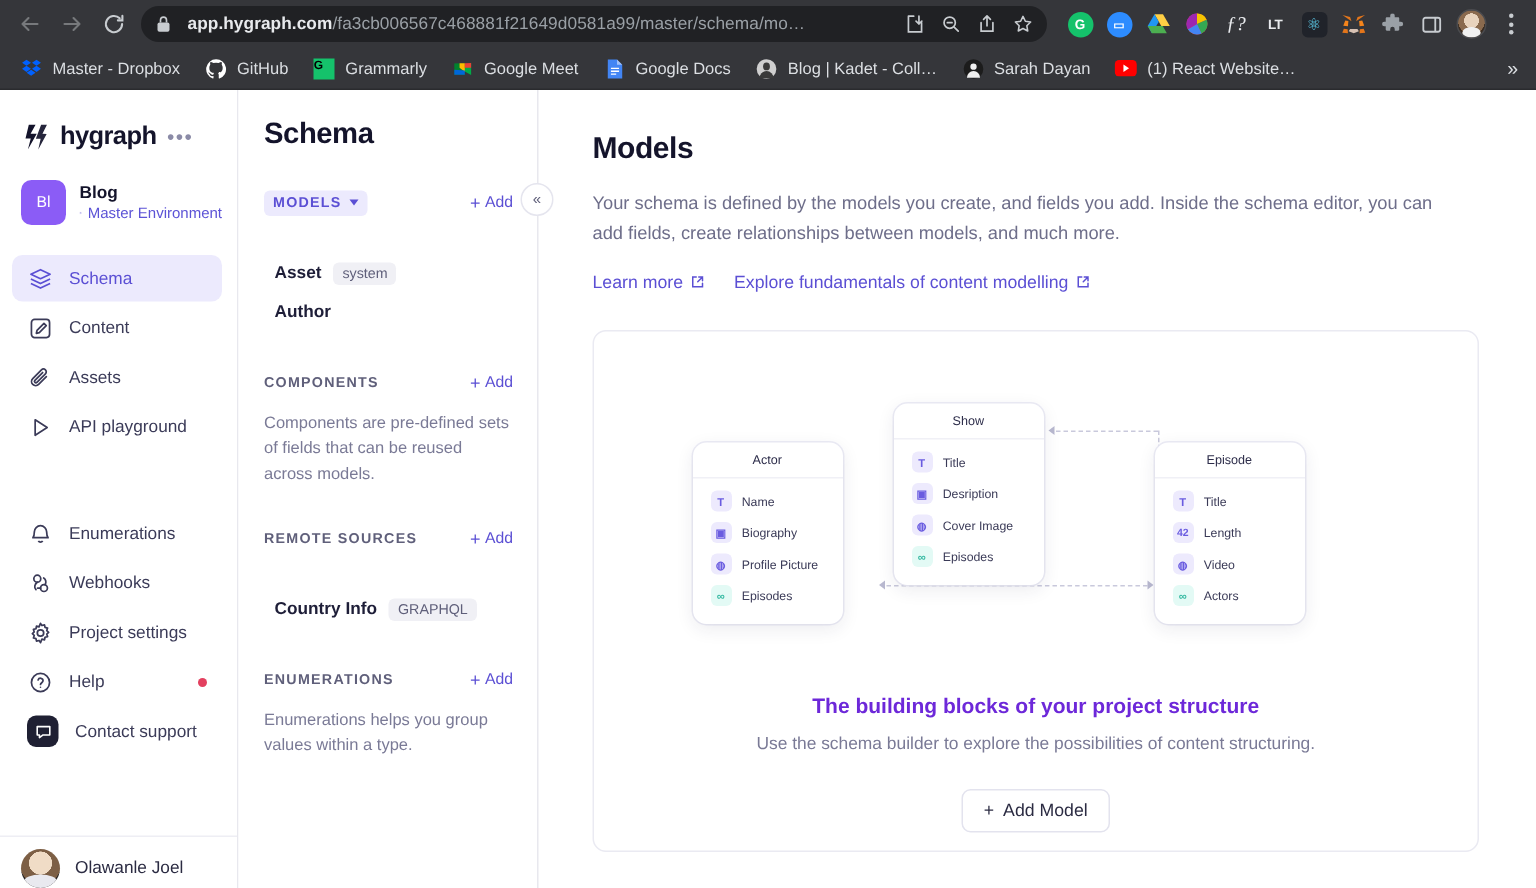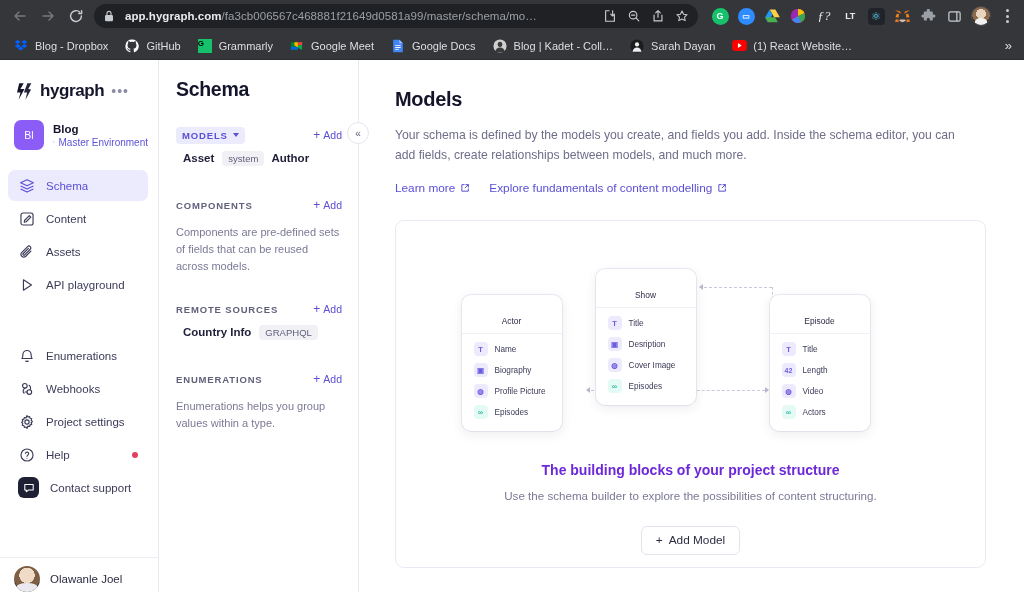--- a/index.html
+++ b/index.html
@@ -125,21 +125,21 @@
   .sec-head { display: flex; align-items: center; justify-content: space-between; height: 20px; }
   .sec-label {
     font-size: 9.5px; font-weight: 700; letter-spacing: .85px; color: #5f5f7a; text-transform: uppercase;
     display: flex; align-items: center; gap: 5px;
   }
   .sec-label.chip { background: #eceafd; color: #5b4fd4; border-radius: 4px; padding: 3px 6px; }
   .caret { width: 0; height: 0; border-left: 3.5px solid transparent; border-right: 3.5px solid transparent; border-top: 4px solid currentColor; }
   .sec-add { font-size: 10.5px; color: #5b4fd4; display: flex; align-items: center; gap: 3px; }
   .sec-add .plus { font-size: 12px; line-height: 10px; }
 
-  .sec-items { margin-top: 0; display: flex; flex-direction: row; }
+  .sec-items { margin-top: 24px; display: flex; flex-direction: column; }
   .sec-item { display: flex; align-items: center; gap: 8px; height: 26px; padding-left: 7px; }
   .sec-item-label { font-size: 11.5px; font-weight: 700; color: #1e1e38; }
   .tag { font-size: 9.5px; color: #5f5f7a; background: #f0f0f5; border-radius: 4px; padding: 2px 6px; }
   .sec-desc { font-size: 11px; color: #7a7a96; line-height: 1.55; margin-top: 9px; }
 
   .collapse-btn {
     position: absolute; right: -11px; top: 62px; width: 22px; height: 22px; border-radius: 50%;
     background: #fff; border: 1px solid #e5e5ee; color: #5f5f7a; font-size: 10px;
     display: flex; align-items: center; justify-content: center; z-index: 5;
   }
@@ -155,21 +155,21 @@
     margin-top: 25px; border: 1px solid #eaeaf2; border-radius: 9px; background: #fff;
     height: 348px; display: flex; flex-direction: column; align-items: center;
     padding-top: 10px;
   }
 
   
   .diagram { position: relative; width: 470px; height: 150px; margin-top: 34px; }
   .node {
     position: absolute; background: #fff; border-radius: 9px;
     box-shadow: 0 3px 12px rgba(30,30,70,.085), 0 0 0 1px rgba(235,235,245,.9);
-    padding: 19px 0 8px 0;
+    padding: 4px 0 8px 0;
   }
   .node-title { font-size: 8.4px; color: #2d2d4a; text-align: center; font-weight: 400; padding: 2px 0 7px 0; }
   .node-sep { height: 1px; background: #f0f0f6; margin: 0 0 5px 0; }
   .field { display: flex; align-items: center; gap: 7px; padding: 3.5px 12px; }
   .field-ic {
     width: 14px; height: 14px; flex: 0 0 14px; border-radius: 4px; display: flex;
     align-items: center; justify-content: center; font-size: 7.5px; font-weight: 700;
   }
   .ic-t { background: #edeafd; color: #6a5ce0; }
   .ic-rich { background: #edeafd; color: #6a5ce0; }
@@ -320,21 +320,21 @@
     <div class="bm">
       <span class="bm-ic">
           <svg width="14" height="14" viewBox="0 0 16 16">
             <path d="M4.2 1 .8 3.3 4.2 5.6 7.6 3.3z" fill="#0061ff"></path>
             <path d="M11.8 1 8.4 3.3l3.4 2.3 3.4-2.3z" fill="#0061ff"></path>
             <path d="M.8 7.9l3.4 2.3L7.6 7.9 4.2 5.6z" fill="#0061ff"></path>
             <path d="M11.8 5.6 8.4 7.9l3.4 2.3 3.4-2.3z" fill="#0061ff"></path>
             <path d="M4.3 10.9 7.7 8.6l3.4 2.3-3.4 2.3z" fill="#0061ff"></path>
           </svg>
         </span>
-      <span class="bm-label">Blog - Dropbox</span>
+      <span class="bm-label">Master - Dropbox</span>
     </div>
     <div class="bm">
       <span class="bm-ic">
           <svg width="14" height="14" viewBox="0 0 16 16" fill="#fff">
             <path d="M8 .6a7.5 7.5 0 0 0-2.4 14.6c.4.1.5-.2.5-.4v-1.4c-2 .4-2.5-.5-2.7-1-.1-.2-.5-1-.9-1.2-.3-.2-.7-.6 0-.6.6 0 1 .6 1.2.8.7 1.2 1.8.9 2.3.7.1-.5.3-.9.5-1.1-1.8-.2-3.6-.9-3.6-4 0-.9.3-1.6.8-2.2-.1-.2-.4-1 .1-2.1 0 0 .7-.2 2.2.8a7.3 7.3 0 0 1 4 0c1.5-1 2.2-.8 2.2-.8.5 1.1.2 1.9.1 2.1.5.6.8 1.3.8 2.2 0 3.1-1.9 3.8-3.6 4 .3.3.6.8.6 1.5v2.3c0 .2.1.5.5.4A7.5 7.5 0 0 0 8 .6z"></path>
           </svg>
         </span>
       <span class="bm-label">GitHub</span>
     </div>
     <div class="bm">

